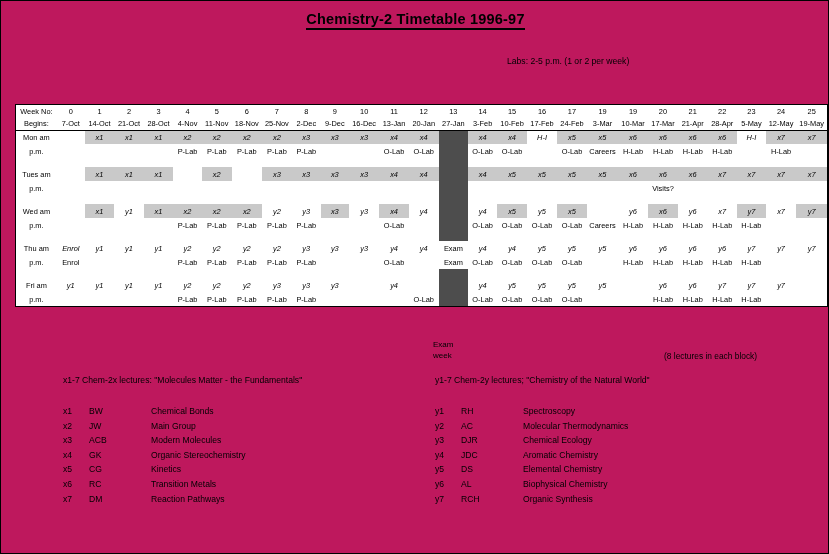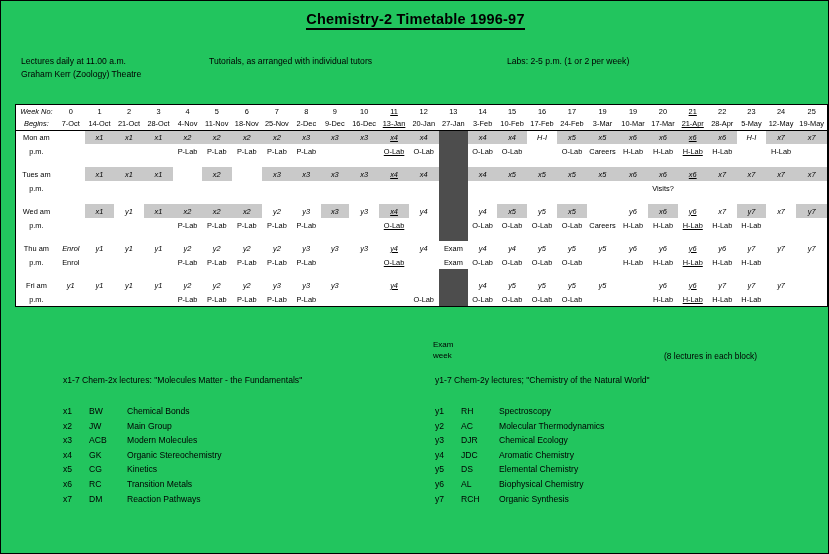--- a/index.html
+++ b/index.html
@@ -8,21 +8,21 @@
     width: 829px; height: 554px;
     background: #ffffff;
     font-family: "Liberation Sans", sans-serif;
     color: #000000;
     overflow: hidden;
   }
   #page {
     position: relative;
     width: 829px; height: 554px;
     border: 1px solid #000;
-    background: #22c55e;
+    background: #be185d;
   }
 
   
   #title {
     position: absolute;
     left: 0; top: 10px;
     width: 829px;
     text-align: center;
     font-size: 14.5px;
     font-weight: bold;
@@ -63,28 +63,28 @@
     vertical-align: middle;
     white-space: nowrap;
   }
 
   
   .lbl-day, .lbl-ap, .lbl-hdr {
     font-size: 8.4px;
     text-align: right;
     padding-right: 3px;
   }
-  .lbl-hdr { font-weight: bold; font-style: italic; }
+  .lbl-hdr { font-weight: bold; }
 
   
   .wk {
     width: 34px;
     border-left: 1px dashed #000;
   }
-  .wk.term { border-left: 2px solid #000; text-decoration: underline; }
+  .wk.term { border-left: 2px solid #000; }
   .wk.first { border-left: 1px solid #000; }
 
   .hdr-row td { height: 13px; font-size: 9.5px; }
   .date-row td { height: 12px; font-size: 6px; }
   .hdr-sep { border-bottom: 1px solid #000; }
 
   .am { height: 14px; }
   .pm { height: 14px; margin-top: 35px; }
   .gap { height: 9px; }
   .gap td { border-bottom: 1px dotted #000; }
@@ -122,36 +122,31 @@
   .legend-list {
     position: absolute;
     font-size: 8.6px;
     line-height: 14.6px;
   }
   #legend-x { left: 62px;  top: 403px; }
   #legend-y { left: 434px; top: 403px; }
   .legend-list .row { display: flex; }
   .legend-list .code  { width: 26px; }
   .legend-list .staff { width: 38px; }
-  .legend-list .name  { white-space: nowrap; }
+  .legend-list .name  { white-space: nowrap; margin-left: 24px; }
 </style>
 </head>
 <body>
 
 <div id="page">
 
   <div id="title">
     <span>Chemistry-2 Timetable  1996-97</span>
   </div>
 
-  <div class="note" id="note-lectures">
-    <div>Lectures daily at 11.00 a.m.</div>
-    <div>Graham Kerr (Zoology) Theatre</div>
-  </div>
-  <div class="note" id="note-tutorials">Tutorials, as arranged with individual tutors</div>
   <div class="note" id="note-labs">Labs:  2-5 p.m. (1 or 2 per week)</div>
 
   <div id="grid">
     <table id="grid-table">
       <tbody id="grid-body">
           <tr class="hdr-row">
             <td class="lbl-hdr" style="width: 46px;">Week No:</td>
             <td class="wk first">0</td>
             <td class="wk">1</td>
             <td class="wk">2</td>

